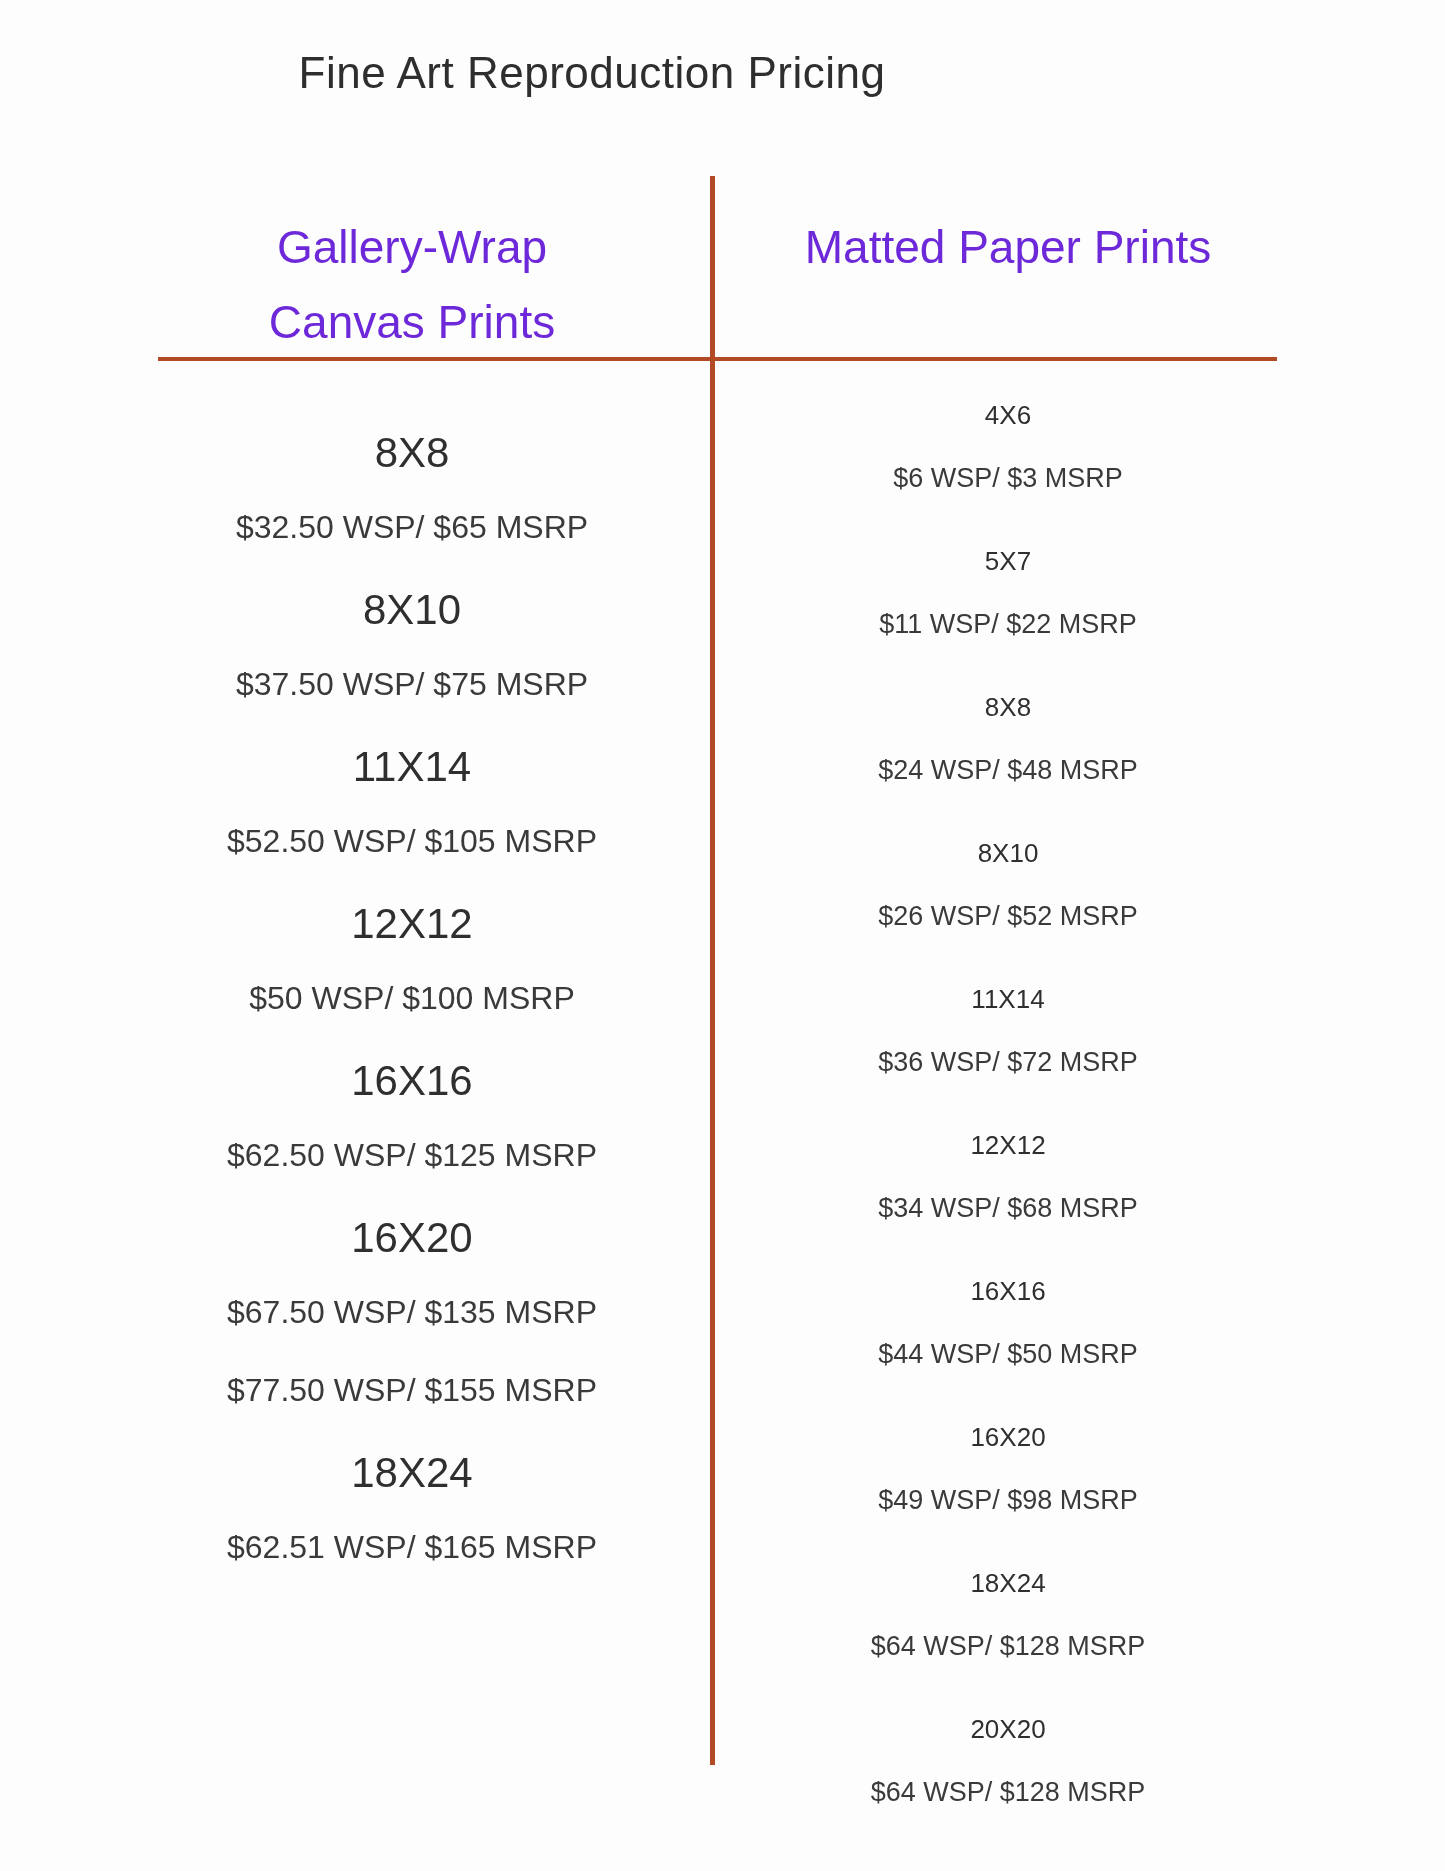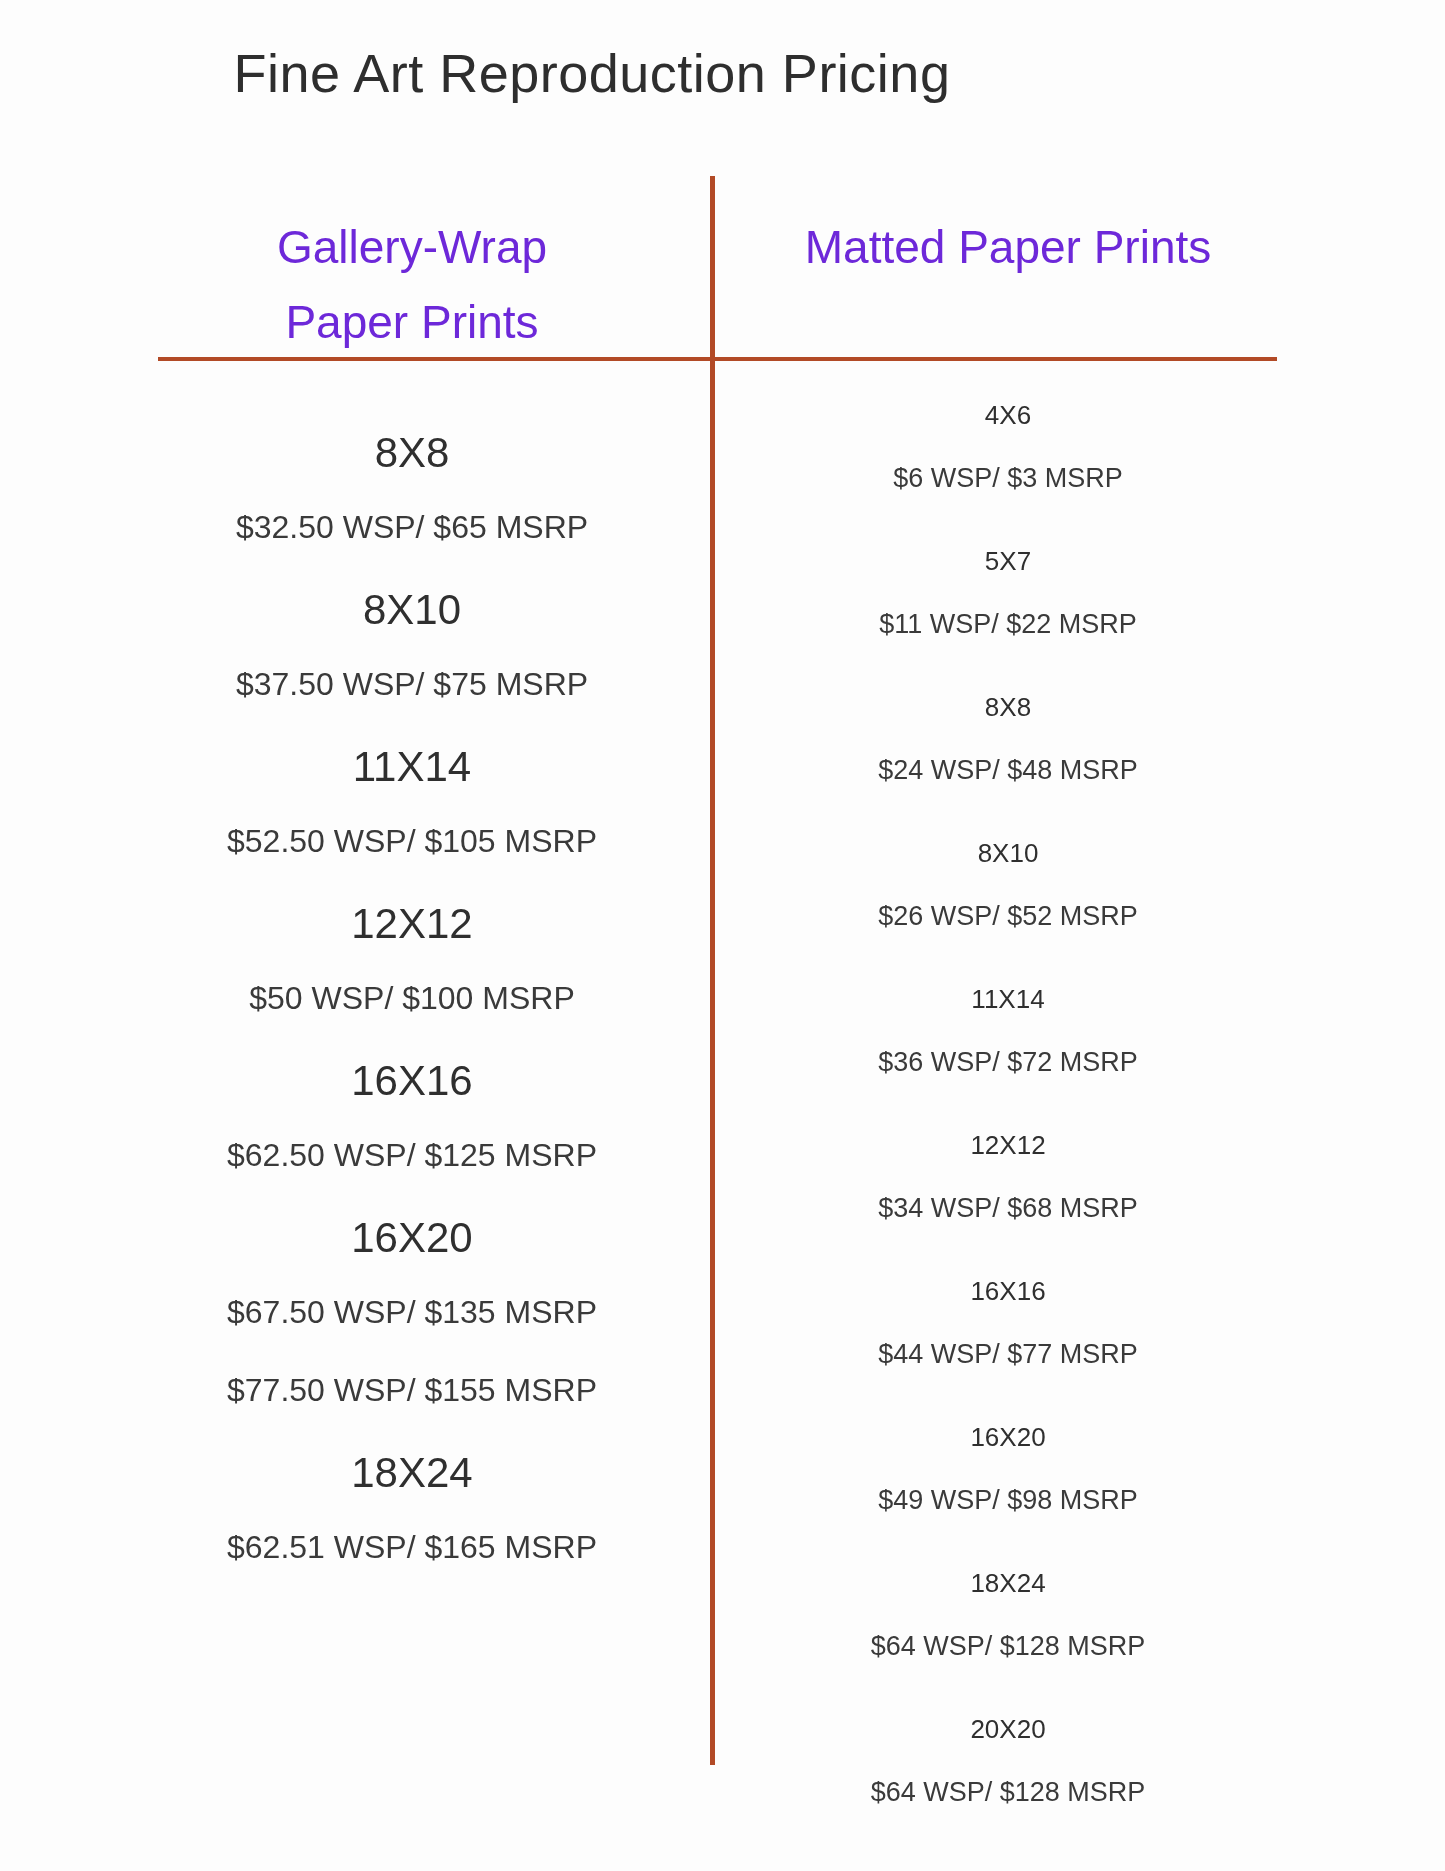--- a/index.html
+++ b/index.html
@@ -11,21 +11,21 @@
     position:relative;
     overflow:hidden;
   }
   .page { position:absolute; inset:0; }
 
   .title {
     position:absolute;
     left:592px; top:42px;
     transform:translateX(-50%);
     margin:0;
-    font-size:54px; line-height:62px;
+    font-size:44px; line-height:62px;
     font-weight:400;
     letter-spacing:0.5px;
     white-space:nowrap;
     color:#2e2e2e;
   }
 
   .vline {
     position:absolute;
     left:710px; top:176px;
     width:5px; height:1589px;
@@ -69,21 +69,21 @@
 
 <div class="page">
   <h1 class="title">Fine Art Reproduction Pricing</h1>
 
   <div class="vline" style="background: rgb(178, 74, 38);"></div>
   <div class="hline" style="background: rgb(178, 74, 38);"></div>
 
   <section class="col col-left">
     <div class="col-header">
         <div class="header-line">Gallery-Wrap</div>
-        <div class="header-line">Paper Prints</div>
+        <div class="header-line">Canvas Prints</div>
       </div>
     <div class="items">
         <div class="item">
           <div class="size">8X8</div>
           <div class="price">$32.50 WSP/ $65 MSRP</div>
         </div>
         <div class="item">
           <div class="size">8X10</div>
           <div class="price">$37.50 WSP/ $75 MSRP</div>
         </div>
@@ -137,21 +137,21 @@
         <div class="item">
           <div class="size">11X14</div>
           <div class="price">$36 WSP/ $72 MSRP</div>
         </div>
         <div class="item">
           <div class="size">12X12</div>
           <div class="price">$34 WSP/ $68 MSRP</div>
         </div>
         <div class="item">
           <div class="size">16X16</div>
-          <div class="price">$44 WSP/ $77 MSRP</div>
+          <div class="price">$44 WSP/ $50 MSRP</div>
         </div>
         <div class="item">
           <div class="size">16X20</div>
           <div class="price">$49 WSP/ $98 MSRP</div>
         </div>
         <div class="item">
           <div class="size">18X24</div>
           <div class="price">$64 WSP/ $128 MSRP</div>
         </div>
         <div class="item">

